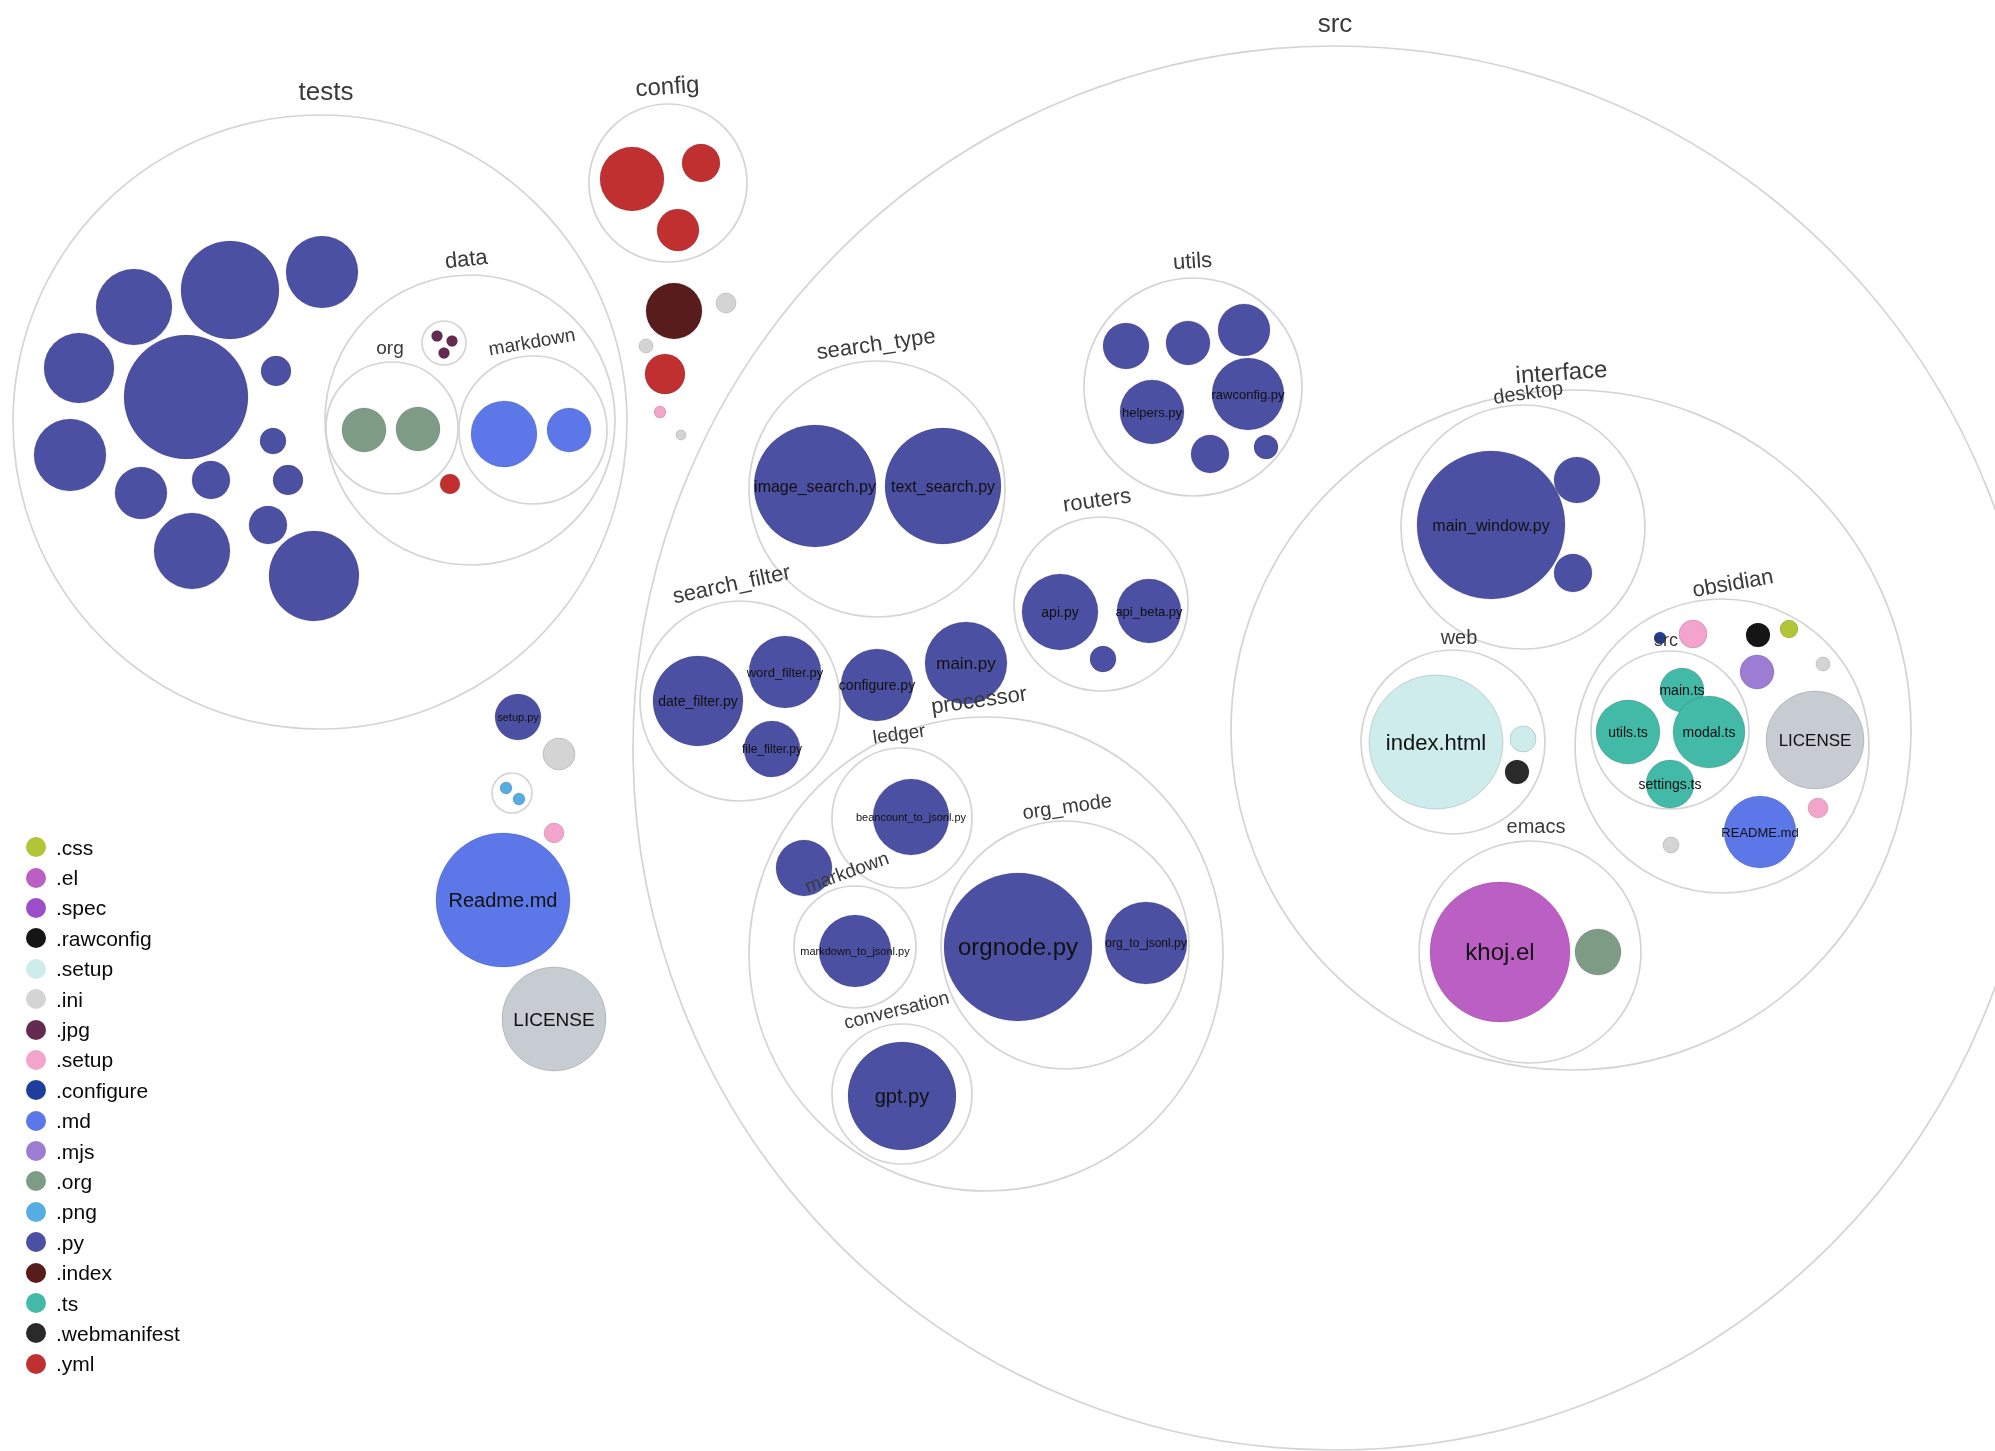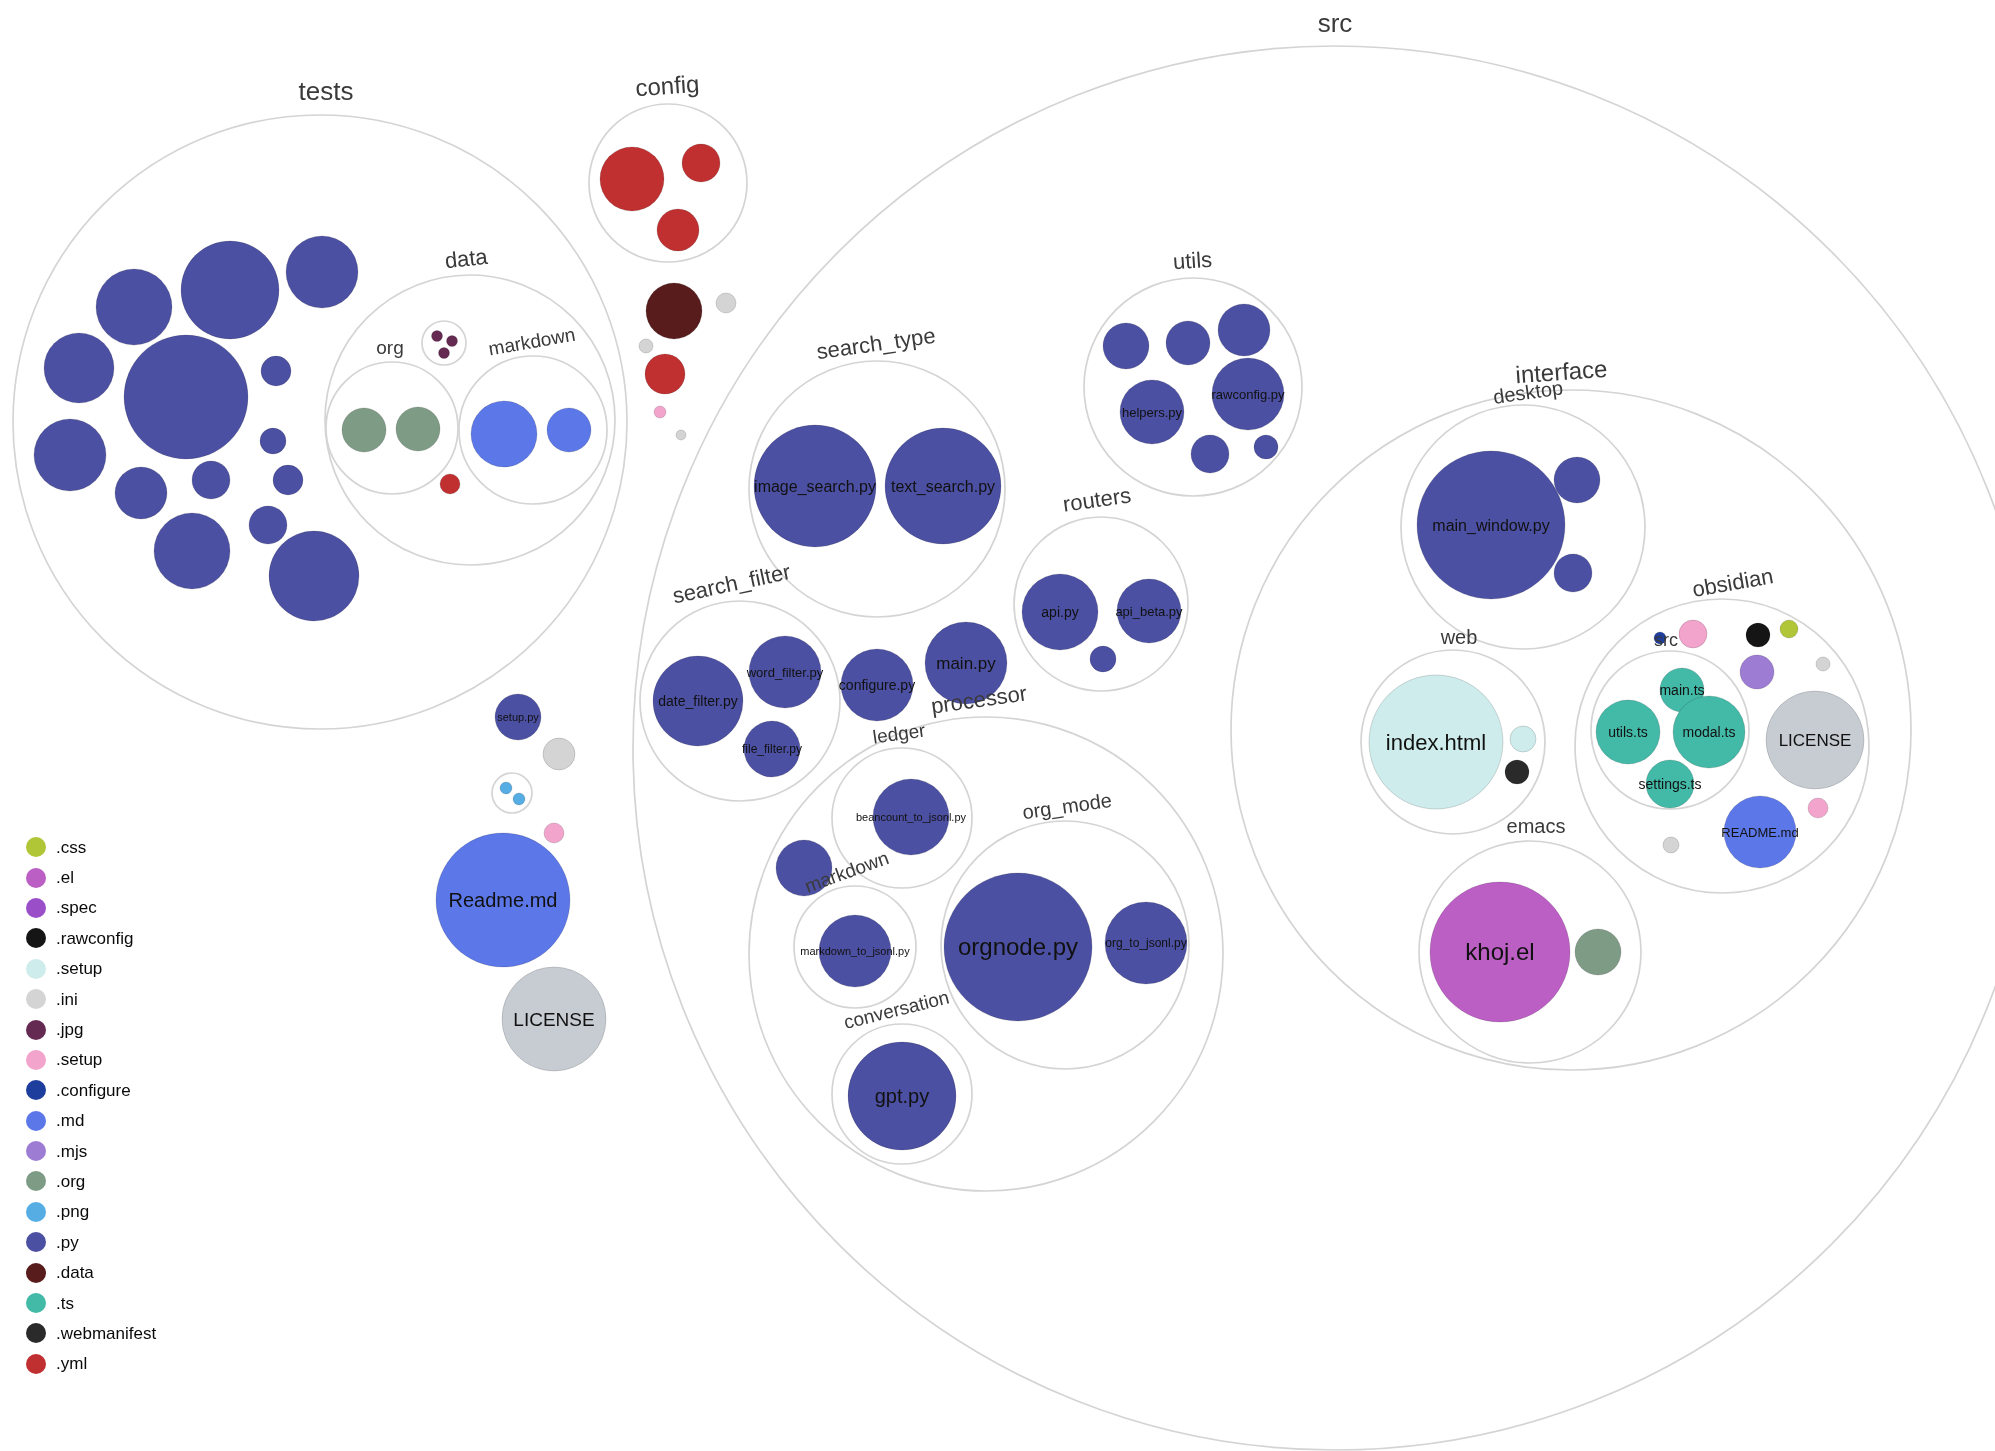--- a/index.html
+++ b/index.html
@@ -6,21 +6,21 @@
   .stage{position:relative;width:1995px;height:1451px;background:#fff;overflow:hidden;
          font-family:"Liberation Sans",sans-serif;}
   svg{position:absolute;left:0;top:0;}
   .dir-circle{fill:#ffffff;stroke:#d4d4d4;stroke-width:1.7;}
   .file-circle{stroke:rgba(0,0,0,0.14);stroke-width:1;}
   .dir-label{fill:#3a3a3a;text-anchor:middle;font-family:"Liberation Sans",sans-serif;}
   .file-label{fill:#111;text-anchor:middle;font-family:"Liberation Sans",sans-serif;}
   .legend{position:absolute;left:26px;top:832px;display:flex;flex-direction:column;}
   .legend-item{display:flex;align-items:center;height:30.4px;}
   .legend-dot{width:20px;height:20px;border-radius:50%;display:inline-block;flex:0 0 20px;}
-  .legend-label{margin-left:10px;font-size:17px;color:#0a0a0a;line-height:1;}
+  .legend-label{margin-left:10px;font-size:21px;color:#0a0a0a;line-height:1;}
 </style>
 </head>
 <body>
 
 <div class="stage">
   <svg id="viz" width="1995" height="1451" viewBox="0 0 1995 1451">
       <circle cx="320" cy="422" r="307" class="dir-circle"></circle>
       <circle cx="134" cy="307" r="38" class="file-circle" fill="#4c50a2"></circle>
       <circle cx="230" cy="290" r="49" class="file-circle" fill="#4c50a2"></circle>
       <circle cx="322" cy="272" r="36" class="file-circle" fill="#4c50a2"></circle>
@@ -228,21 +228,21 @@
       <div class="legend-item">
         <span class="legend-dot" style="background: rgb(86, 173, 228);"></span>
         <span class="legend-label">.png</span>
       </div>
       <div class="legend-item">
         <span class="legend-dot" style="background: rgb(76, 80, 162);"></span>
         <span class="legend-label">.py</span>
       </div>
       <div class="legend-item">
         <span class="legend-dot" style="background: rgb(89, 28, 28);"></span>
-        <span class="legend-label">.data</span>
+        <span class="legend-label">.index</span>
       </div>
       <div class="legend-item">
         <span class="legend-dot" style="background: rgb(67, 185, 167);"></span>
         <span class="legend-label">.ts</span>
       </div>
       <div class="legend-item">
         <span class="legend-dot" style="background: rgb(42, 42, 42);"></span>
         <span class="legend-label">.webmanifest</span>
       </div>
       <div class="legend-item">

